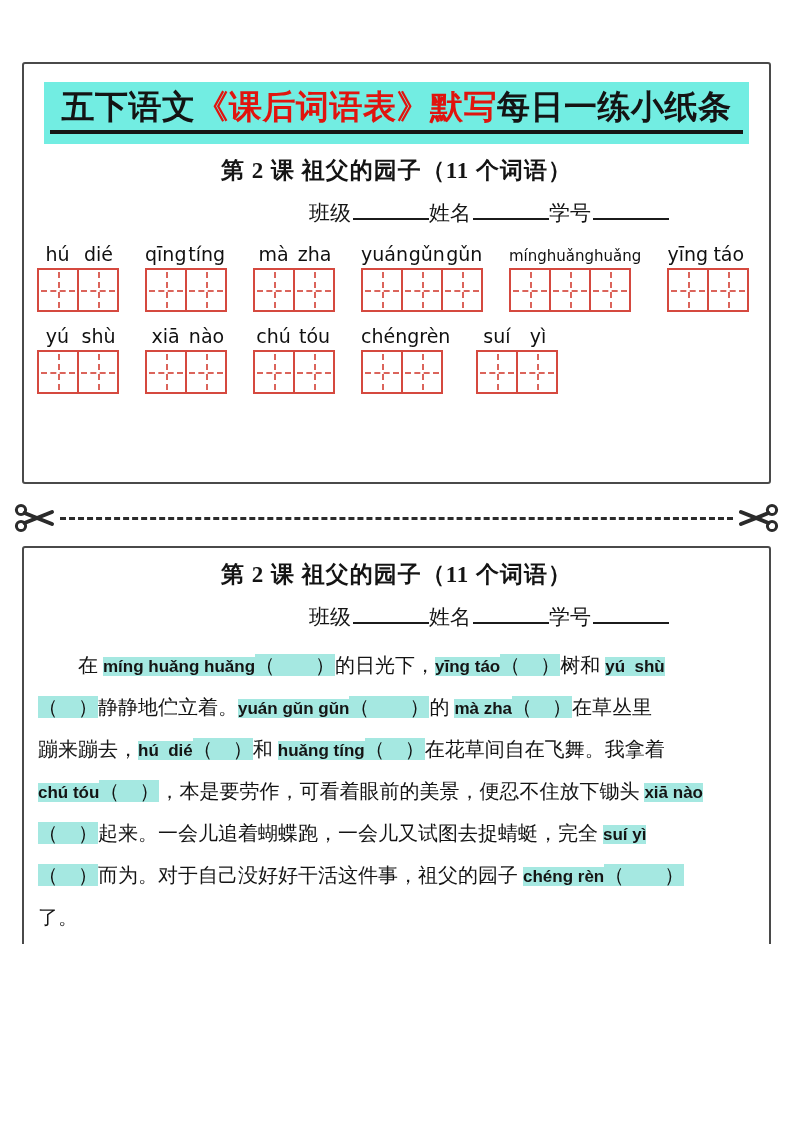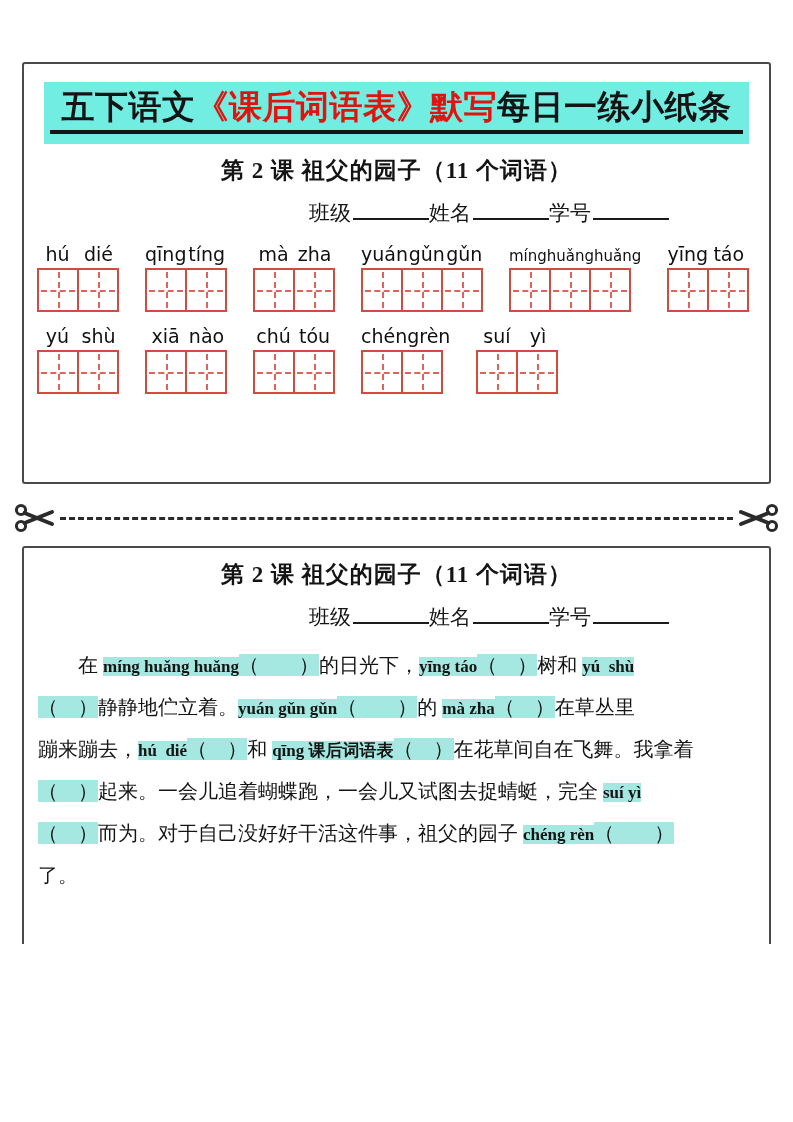--- a/index.html
+++ b/index.html
@@ -51,21 +51,21 @@
   .gbox::after{content:"";position:absolute;top:50%;left:2px;right:2px;border-top:2px dashed var(--grid-red);opacity:.85;}
 
   .cutline{position:absolute;top:498px;left:14px;right:14px;height:40px;display:flex;align-items:center;}
   .scissors{width:42px;height:32px;flex:0 0 auto;}
   .scissors.flip{transform:scaleX(-1);}
   .dash{flex:1;border-top:3px dashed #2b2b2b;margin:0 4px;}
 
   .passage{margin:14px 14px 0 14px;font-size:20px;line-height:40px;}
   .pline{white-space:pre-wrap;}
   .seg-hl{background:var(--hl);}
-  .seg-py{font-family:Liberation Serif, serif;font-weight:bold;font-size:17px;text-align:right;}
+  .seg-py{font-family:Liberation Sans, sans-serif;font-weight:bold;font-size:17px;text-align:right;}
 
   .footer{position:absolute;top:1072px;left:0;width:100%;text-align:left;
     font-family:"DejaVu Sans","Liberation Sans",sans-serif;font-size:17px;color:#0c4a6e;}
 </style>
 </head>
 <body>
 
 <div class="page">
 
   <section class="card card1">
@@ -220,21 +220,22 @@
   <section class="card card2">
     <div class="subtitle">第 2 课 祖父的园子（11 个词语）</div>
     <div class="fields">
         <span class="field"><span>班级</span><span class="blank"></span></span>
         <span class="field"><span>姓名</span><span class="blank"></span></span>
         <span class="field"><span>学号</span><span class="blank"></span></span>
       </div>
     <div class="passage">
         <div class="pline"><span>　　在 </span><span class="seg-hl seg-py">míng huǎng huǎng</span><span class="seg-hl">（　　）</span><span>的日光下，</span><span class="seg-hl seg-py">yīng táo</span><span class="seg-hl">（　）</span><span>树和 </span><span class="seg-hl seg-py">yú  shù</span></div>
         <div class="pline"><span class="seg-hl">（　）</span><span>静静地伫立着。</span><span class="seg-hl seg-py">yuán gǔn gǔn</span><span class="seg-hl">（　　）</span><span>的 </span><span class="seg-hl seg-py">mà zha</span><span class="seg-hl">（　）</span><span>在草丛里</span></div>
-        <div class="pline"><span>蹦来蹦去，</span><span class="seg-hl seg-py">hú  dié</span><span class="seg-hl">（　）</span><span>和 </span><span class="seg-hl seg-py">qīng 课后词语表</span><span class="seg-hl">（　）</span><span>在花草间自在飞舞。我拿着</span></div>
+        <div class="pline"><span>蹦来蹦去，</span><span class="seg-hl seg-py">hú  dié</span><span class="seg-hl">（　）</span><span>和 </span><span class="seg-hl seg-py">huǎng tíng</span><span class="seg-hl">（　）</span><span>在花草间自在飞舞。我拿着</span></div>
+        <div class="pline"><span class="seg-hl seg-py">chú tóu</span><span class="seg-hl">（　）</span><span>，本是要劳作，可看着眼前的美景，便忍不住放下锄头 </span><span class="seg-hl seg-py">xiā nào</span></div>
         <div class="pline"><span class="seg-hl">（　）</span><span>起来。一会儿追着蝴蝶跑，一会儿又试图去捉蜻蜓，完全 </span><span class="seg-hl seg-py">suí yì</span></div>
         <div class="pline"><span class="seg-hl">（　）</span><span>而为。对于自己没好好干活这件事，祖父的园子 </span><span class="seg-hl seg-py">chéng rèn</span><span class="seg-hl">（　　）</span></div>
         <div class="pline"><span>了。</span></div>
       </div>
   </section>
 
   <div class="footer">第1页，共13页</div>
 
 </div>
 

